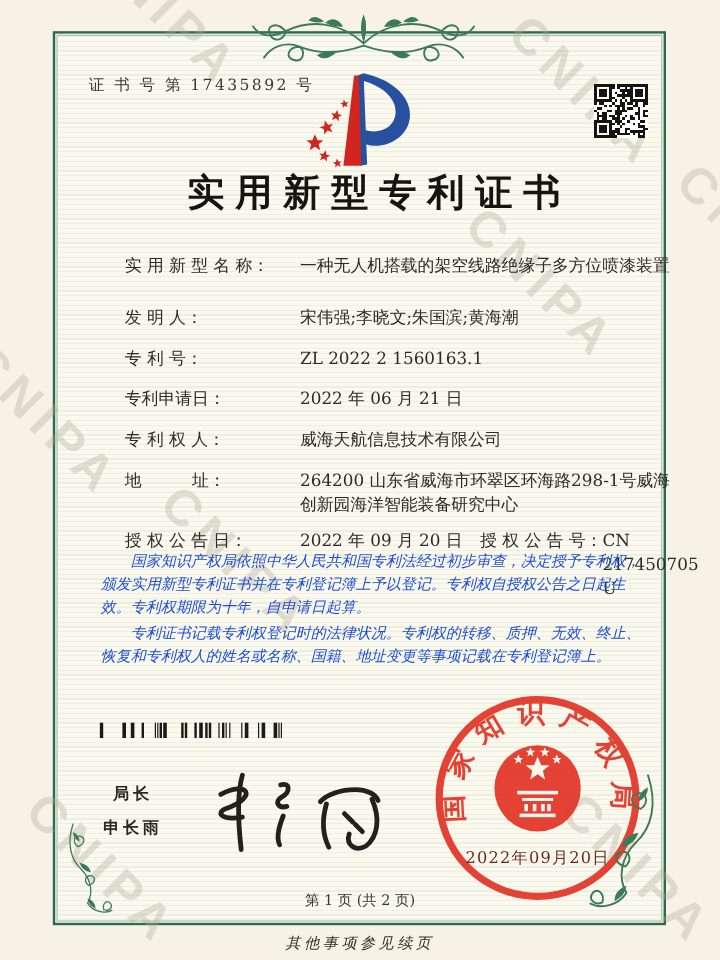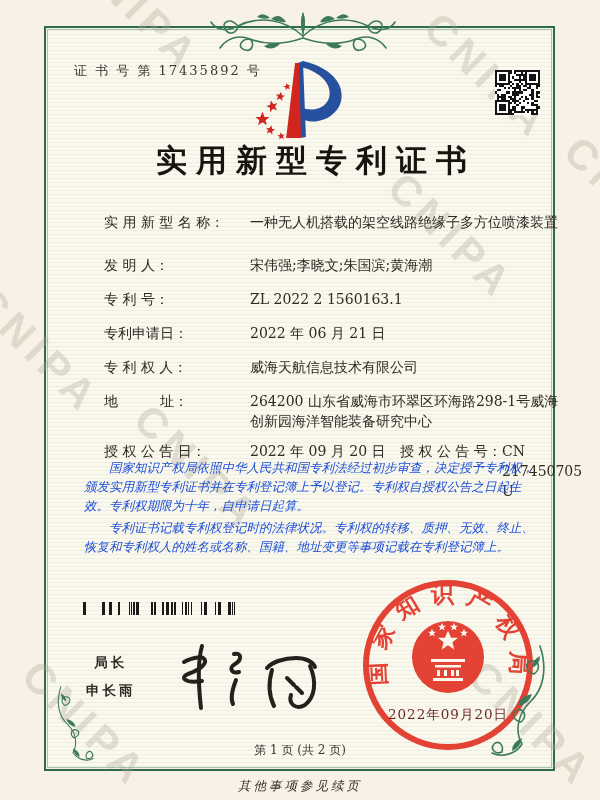--- a/index.html
+++ b/index.html
@@ -22,21 +22,21 @@
 
   .title{position:absolute;left:0;top:140px;width:100%;text-align:center;font-size:31px;
       font-weight:bold;letter-spacing:9px;color:#17140f;padding-left:16px;}
 
   .fields{position:absolute;left:84px;top:212px;width:462px;font-size:14px;color:#2e2a24;margin-left:20px;}
   .frow{display:flex;align-items:flex-start;line-height:20px;margin-bottom:14px;}
   .frow.first{margin-bottom:23px;}
   .flabel{flex:0 0 146px;white-space:nowrap;}
   .fvalue{flex:1;}
   .grant .fvalue1{flex:0 0 150px;}
-  .grant .flabel2{flex:0 0 102px;white-space:nowrap;}
+  .grant .flabel2{flex:0 0 102px;white-space:nowrap;text-align:center;}
 
   .paras{position:absolute;left:84px;top:458px;width:462px;font-size:12.5px;line-height:19px;
       color:#1d4ed8;font-style:italic;}
   .paras p{margin:0 0 3px 0;text-indent:2em;}
 
   .barcode{position:absolute;left:83px;top:602px;width:154px;height:13px;fill:#1c1a18;}
 
   .signer{position:absolute;left:86px;top:648px;font-size:13.5px;font-weight:bold;
       letter-spacing:3px;color:#2c2822;line-height:28px;text-align:center;}
   .signature{position:absolute;left:172px;top:640px;}

